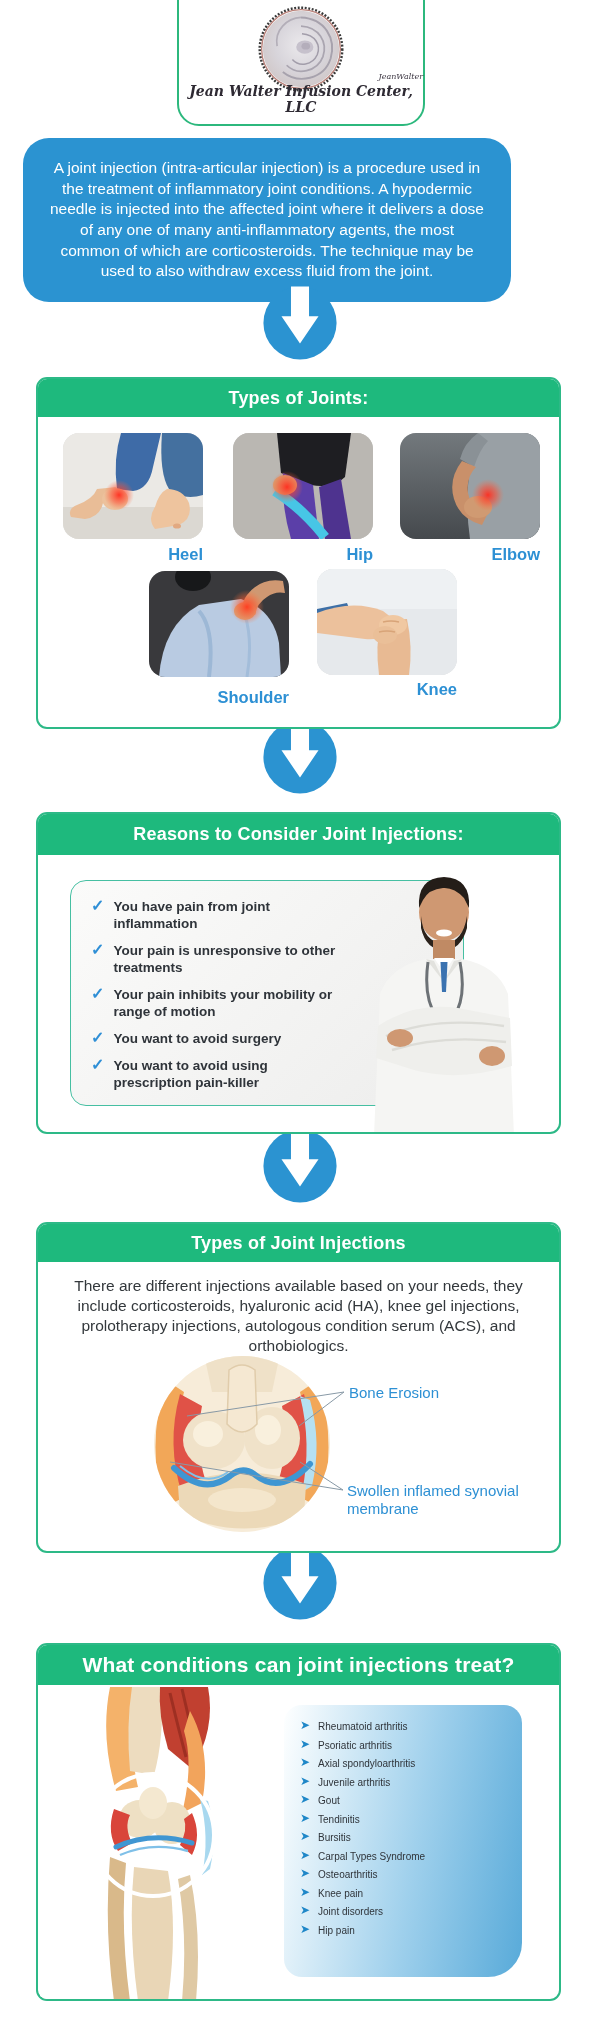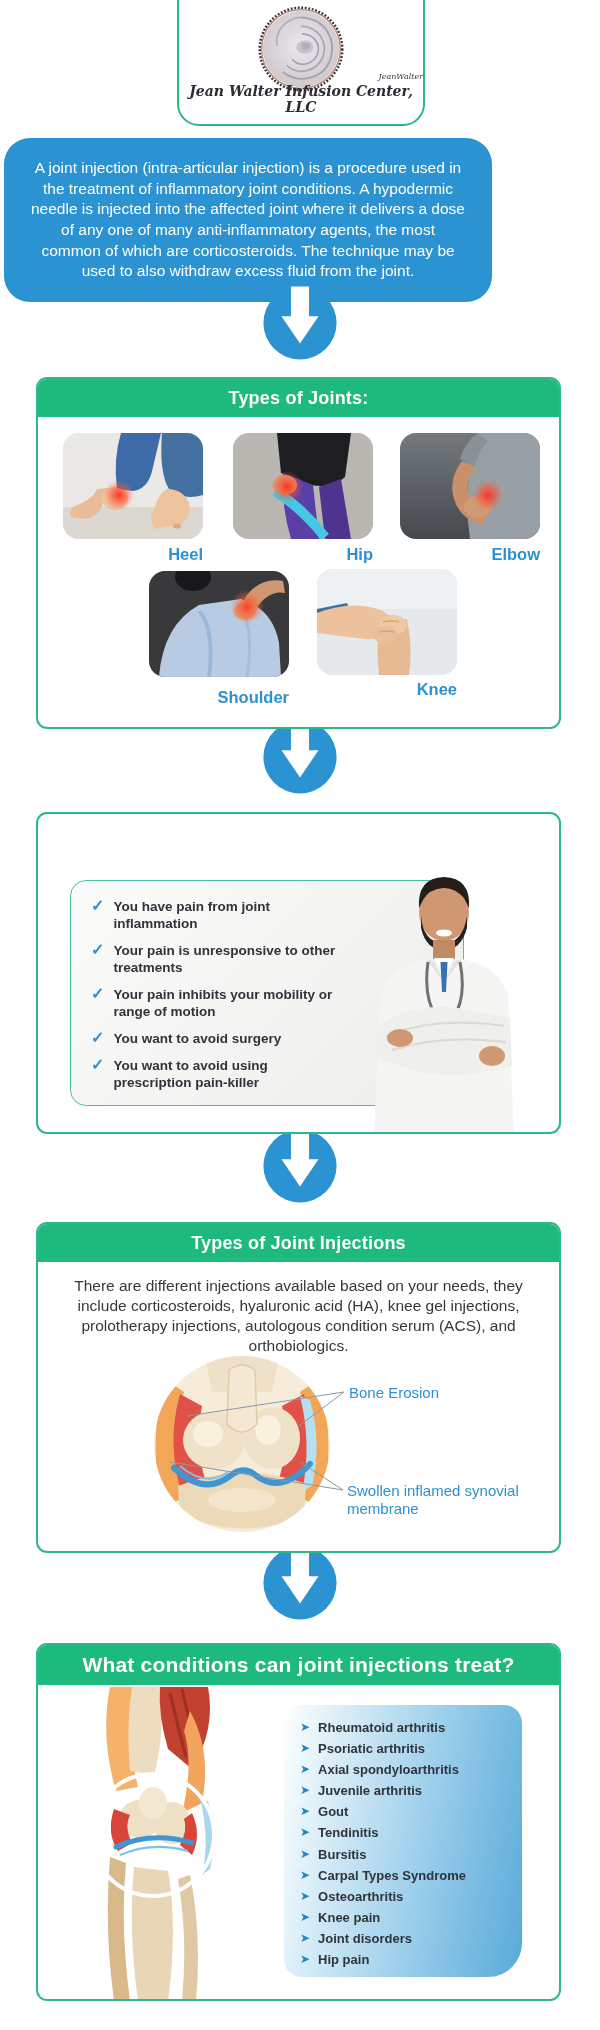--- a/index.html
+++ b/index.html
@@ -10,21 +10,21 @@
   
   .logo-card{position:absolute;left:177px;top:-22px;width:248px;height:148px;background:#fff;
     border:2px solid #2cb87d;border-radius:22px}
   .rose{position:absolute;top:26px;left:50%;transform:translateX(-50%);width:86px;height:86px}
   .monogram{position:absolute;top:92px;width:100%;text-align:right;
     font-family:"DejaVu Serif",serif;font-style:italic;font-size:8px;color:#3d3743}
   .brand{position:absolute;bottom:9px;width:100%;text-align:center;
     font-family:"DejaVu Serif",serif;font-style:italic;font-weight:700;font-size:14px;color:#2e2a33}
 
   
-  .intro{position:absolute;left:4px;top:138px;width:488px;height:164px;background:#2b93d1;
+  .intro{position:absolute;left:23px;top:138px;width:488px;height:164px;background:#2b93d1;
     border-radius:26px;display:flex;align-items:center;justify-content:center;padding:12px 26px}
   .intro p{color:#fff;font-size:15.5px;line-height:1.33;text-align:center;font-weight:500}
 
   
   .arrow{position:absolute;left:262px;width:76px;height:76px}
 
   
   .section{position:absolute;left:36px;width:525px;background:#fff;border:2px solid #2db987;
     border-radius:11px;overflow:hidden}
   .sec-header{height:38px;background:#1eb97d;display:flex;align-items:center;justify-content:center}
@@ -53,21 +53,21 @@
   .pointer-lines{position:absolute;left:0;top:128px;width:525px;height:200px;pointer-events:none}
 
   
   .anatomy{position:absolute;left:2px;top:42px;width:216px;height:314px}
   .cond-card{position:absolute;left:246px;top:60px;width:238px;height:272px;
     border-radius:18px 18px 34px 18px;padding:15px 8px 10px 16px;
     background:linear-gradient(100deg,#feffff 0%,#9fd0ec 55%,#58aad9 100%)}
   .cond-card ul{list-style:none}
   .cond{display:flex;gap:8px;align-items:baseline;margin-bottom:5.5px}
   .bullet{color:#1f87c8;font-size:12px;line-height:1;flex:0 0 auto;transform:translateY(-1px)}
-  .ctext{font-size:13px;font-weight:700;color:#2f343a;line-height:1.2}
+  .ctext{font-size:10px;font-weight:400;color:#2f343a;line-height:1.2}
 </style>
 </head>
 <body>
 
 <div class="page">
 
   <div class="logo-card">
     <svg class="rose" viewBox="0 0 90 90">
       <defs>
         <radialGradient id="rg" cx="50%" cy="45%" r="60%">
@@ -209,20 +209,23 @@
         <ellipse cx="76" cy="56" rx="14" ry="10" fill="#f0c8a2"></ellipse>
         <ellipse cx="68" cy="66" rx="12" ry="9" fill="#eabf98"></ellipse>
         <path d="M66 53 Q74 51 82 53 M62 63 Q70 61 78 63" stroke="#d8a478" stroke-width="1.4" fill="none"></path>
       </svg>
     </div>
     <div class="tile-label" style="left:111px;top:309px">Shoulder</div>
     <div class="tile-label" style="left:279px;top:301px">Knee</div>
   </div>
 
   <div class="section" style="top:812px;height:322px">
+    <div class="sec-header" style="height:41px">
+      <span>Reasons to Consider Joint Injections:</span>
+    </div>
     <div class="reason-card">
       <ul>
         <li class="reason">
           <span class="check">✓</span>
           <span class="rtext">You have pain from joint inflammation</span>
         </li>
         <li class="reason">
           <span class="check">✓</span>
           <span class="rtext">Your pain is unresponsive to other treatments</span>
         </li>

